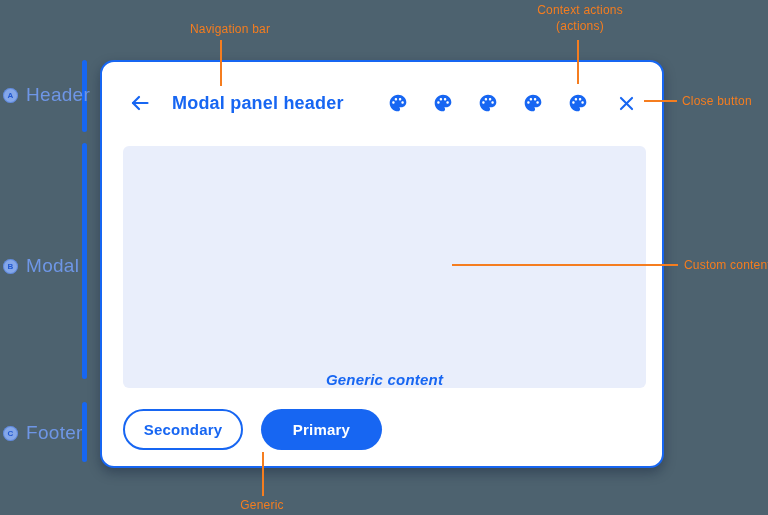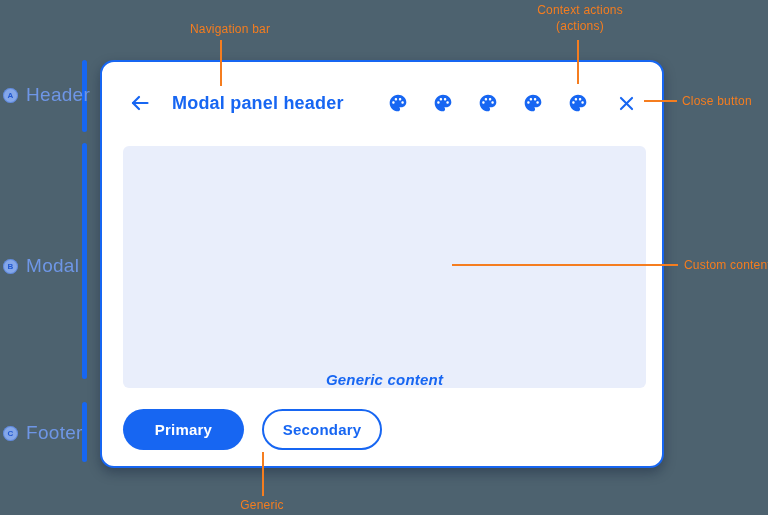--- a/index.html
+++ b/index.html
@@ -147,22 +147,22 @@
             <path d="M19 5L5 19"></path>
         </svg>
       </button>
     </div>
 
     <div class="modal-body">
       <span class="generic-text">Generic content</span>
     </div>
 
     <div class="modal-footer">
+      <button class="btn btn-secondary">Secondary</button>
       <button class="btn btn-primary">Primary</button>
-      <button class="btn btn-secondary">Secondary</button>
     </div>
 
   </div>
 
   <div class="ann nav-label">Navigation bar</div>
   <div class="ann-line nav-line"></div>
 
   <div class="ann ctx-label">
     <div>Context actions</div>
     <div>(actions)</div>

